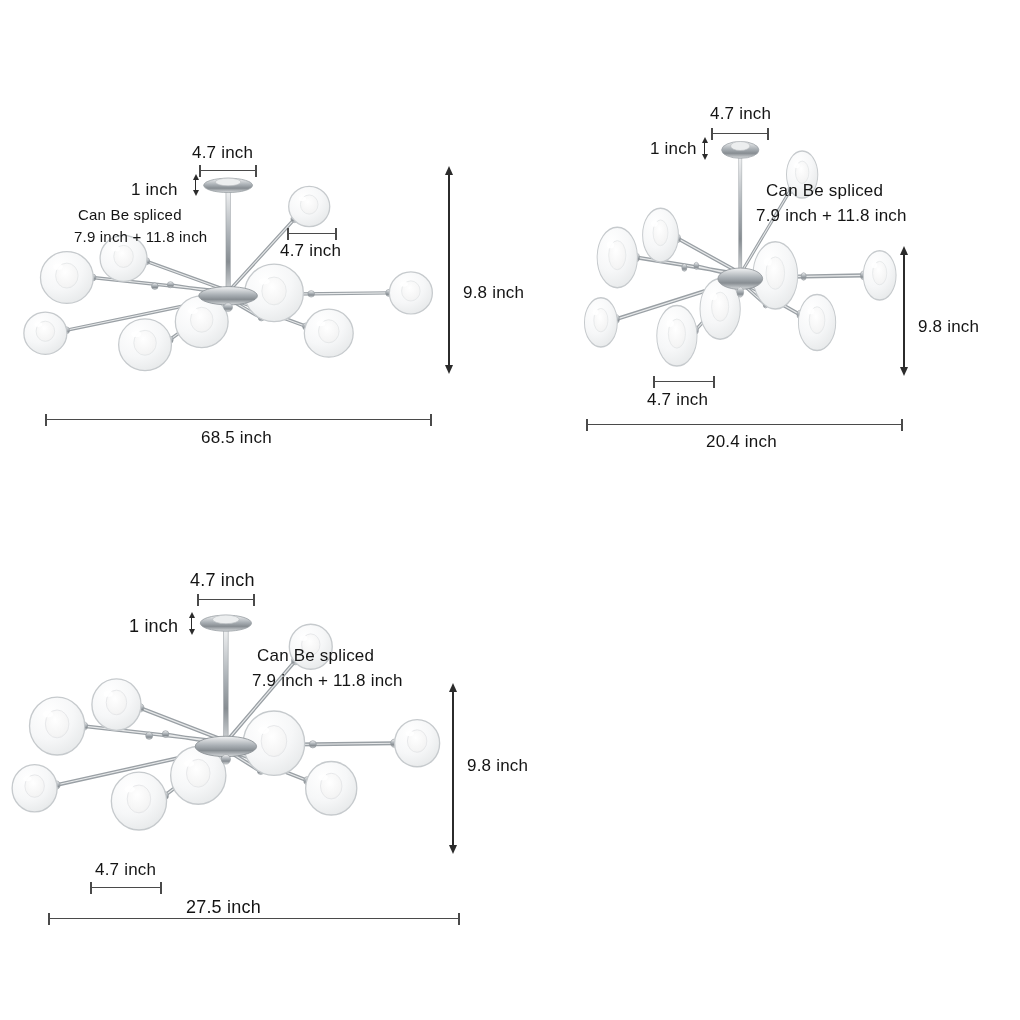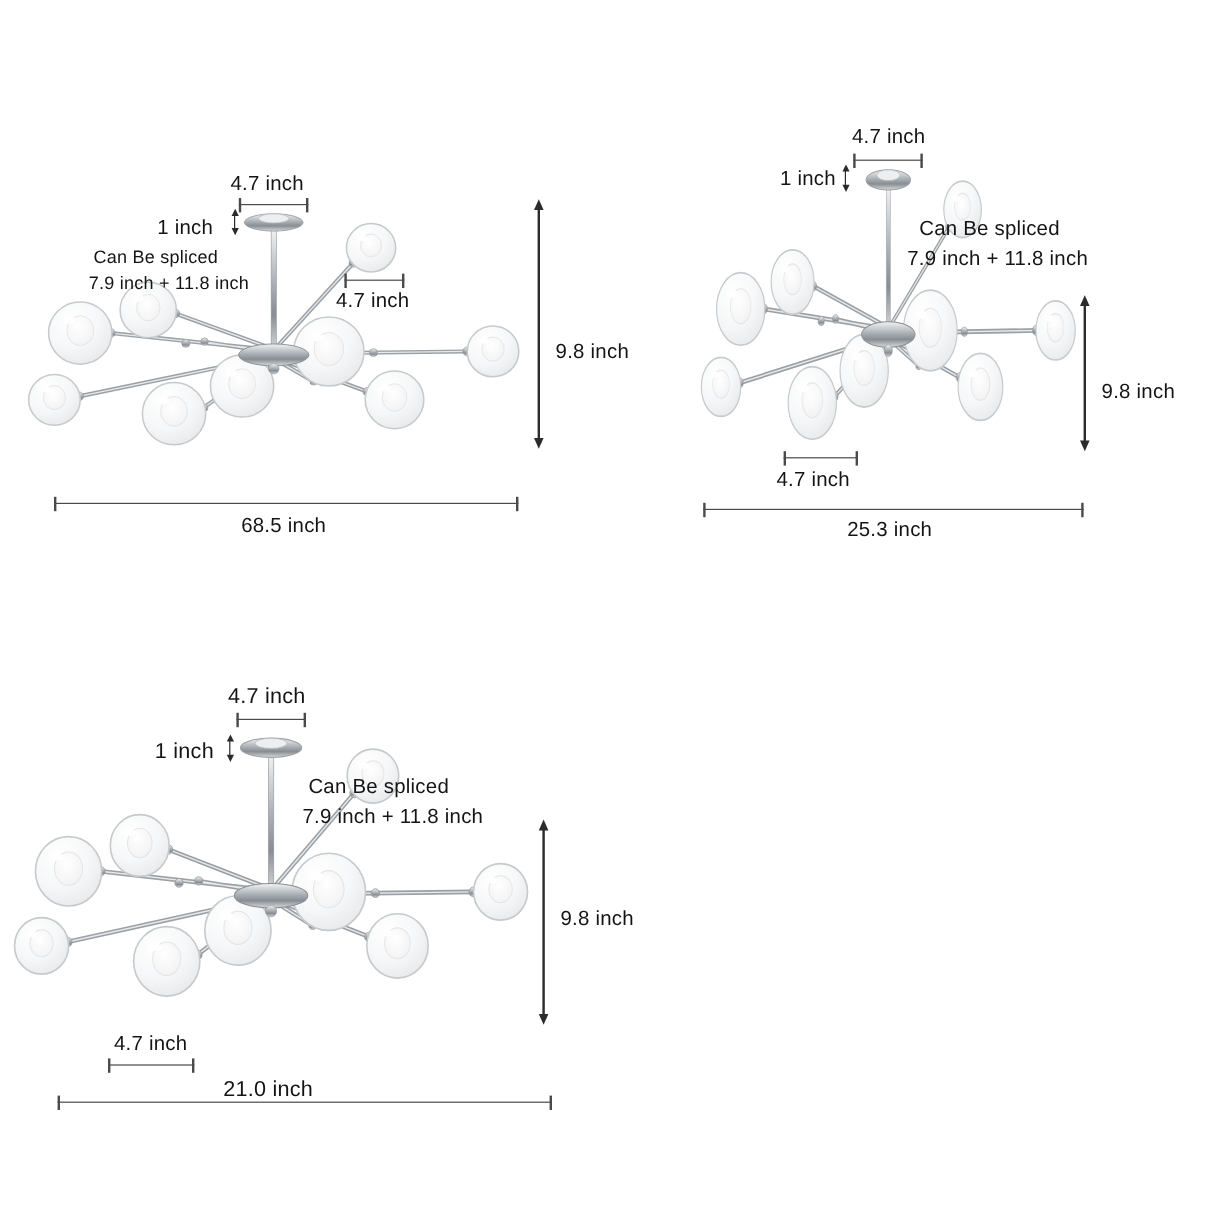--- a/index.html
+++ b/index.html
@@ -158,21 +158,21 @@
     <span class="lbl f17" style="left:766px; top:181px;">Can Be spliced</span>
     <span class="lbl f17" style="left:756px; top:206px;">7.9 inch + 11.8 inch</span>
 
     <div class="dim-v" style="left:903px; top:254px; height:114px;"></div>
     <span class="lbl f17" style="left:918px; top:317px;">9.8 inch</span>
 
     <div class="dim-h" style="left:653px; top:381px; width:62px;"></div>
     <span class="lbl f17" style="left:647px; top:390px;">4.7 inch</span>
 
     <div class="dim-h" style="left:586px; top:424px; width:317px;"></div>
-    <span class="lbl f17" style="left:706px; top:432px;">25.3 inch</span>
+    <span class="lbl f17" style="left:706px; top:432px;">20.4 inch</span>
   </div>
 
   <div class="diagram">
     <svg class="chand-svg" style="left:6px; top:606px;" width="450" height="268" viewBox="0 0 440 250" preserveAspectRatio="none">
       <use href="#chand"></use>
     </svg>
 
     <span class="lbl f18" style="left:190px; top:570px;">4.7 inch</span>
     <div class="dim-h" style="left:197px; top:599px; width:58px;"></div>
 
@@ -182,16 +182,16 @@
     <span class="lbl f17" style="left:257px; top:646px;">Can Be spliced</span>
     <span class="lbl f17" style="left:252px; top:671px;">7.9 inch + 11.8 inch</span>
 
     <div class="dim-v" style="left:452px; top:691px; height:155px;"></div>
     <span class="lbl f17" style="left:467px; top:756px;">9.8 inch</span>
 
     <span class="lbl f17" style="left:95px; top:860px;">4.7 inch</span>
     <div class="dim-h" style="left:90px; top:887px; width:72px;"></div>
 
     <div class="dim-h" style="left:48px; top:918px; width:412px;"></div>
-    <span class="lbl f18" style="left:186px; top:897px;">21.0 inch</span>
+    <span class="lbl f18" style="left:186px; top:897px;">27.5 inch</span>
   </div>
 
 </div>
 
 </body></html>

